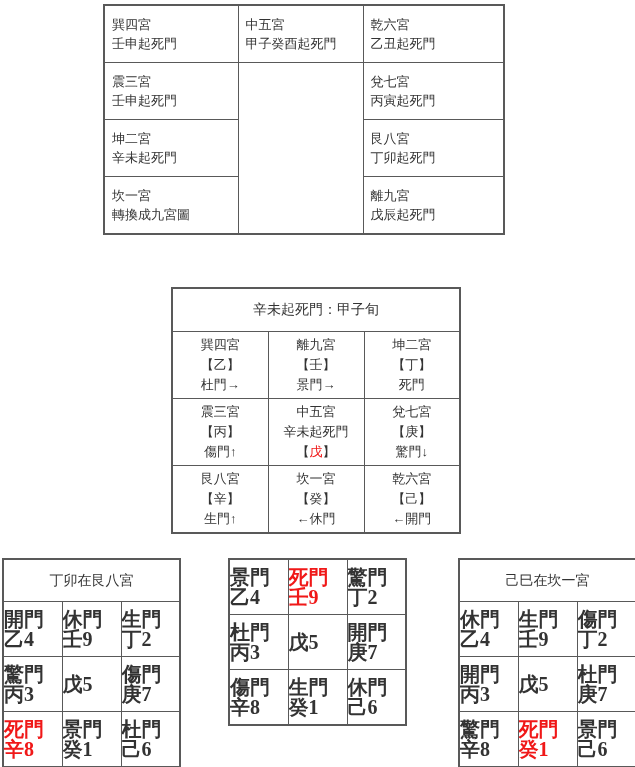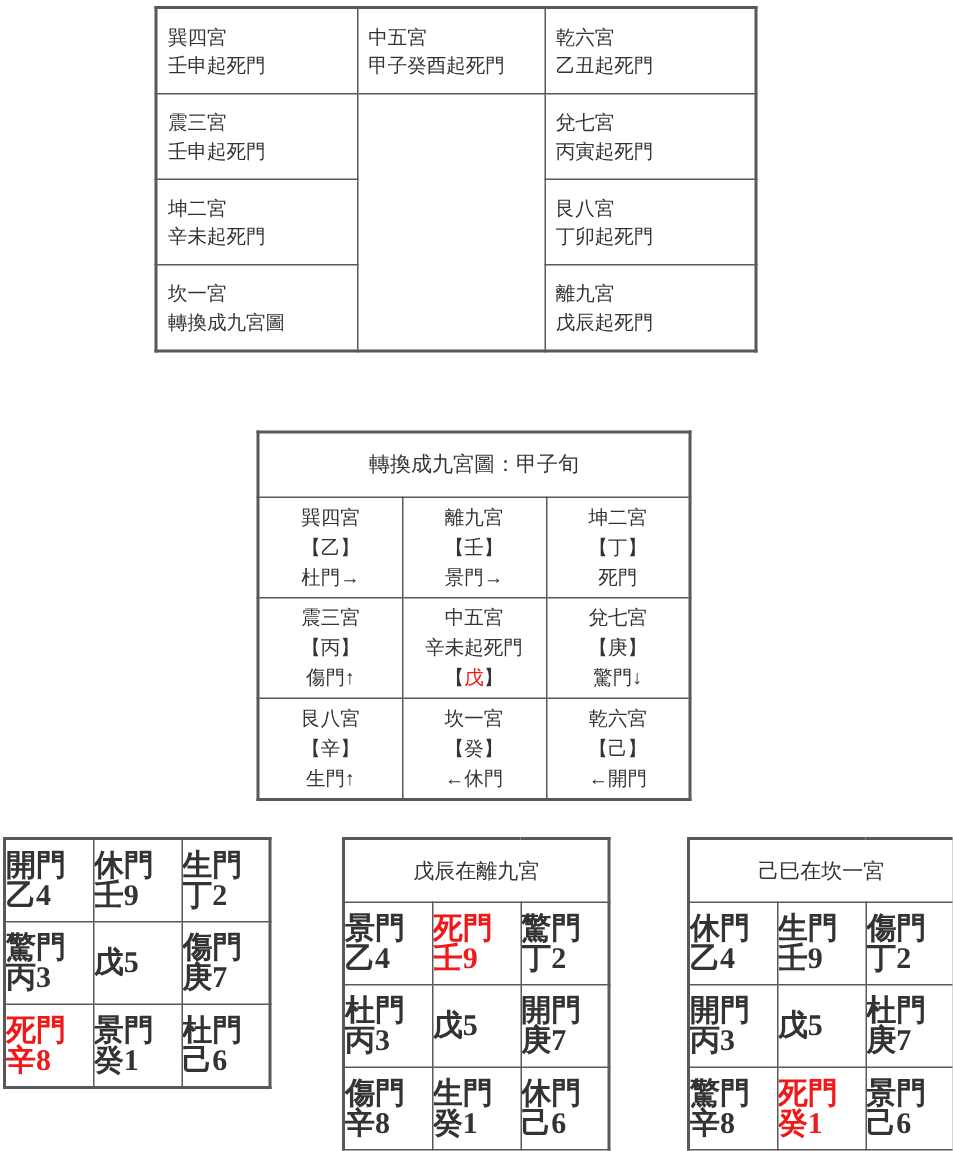--- a/index.html
+++ b/index.html
@@ -137,21 +137,21 @@
   </table>
 
 <table class="nine-table">
   <colgroup>
       <col style="width:96px">
       <col style="width:96px">
       <col style="width:96px">
     </colgroup>
   <tbody>
       <tr>
-    <td class="title-cell" colspan="3">轉換成九宮圖：甲子旬</td>
+    <td class="title-cell" colspan="3">辛未起死門：甲子旬</td>
   </tr>
   <tr>
     <td class="cell">
       <span class="line">巽四宮</span>
       <span class="line">【乙】</span>
       <span class="line">杜門→</span>
     </td>
     <td class="cell">
       <span class="line">離九宮</span>
       <span class="line">【壬】</span>
@@ -200,20 +200,23 @@
 </tbody>
   </table>
 
 <table class="gate-table t0">
   <colgroup>
       <col style="width:59px">
       <col style="width:59px">
       <col style="width:59px">
     </colgroup>
   <tbody>
+      <tr>
+        <td class="title-cell" colspan="3">丁卯在艮八宮</td>
+      </tr>
   <tr>
     <td class="cell">
           <span class="line">開門</span>
           <span class="line">乙4</span>
         </td>
     <td class="cell">
           <span class="line">休門</span>
           <span class="line">壬9</span>
         </td>
     <td class="cell">
@@ -251,23 +254,20 @@
 </tbody>
   </table>
 
 <table class="gate-table t1">
   <colgroup>
       <col style="width:59px">
       <col style="width:59px">
       <col style="width:59px">
     </colgroup>
   <tbody>
-      <tr>
-        <td class="title-cell" colspan="3">戊辰在離九宮</td>
-      </tr>
   <tr>
     <td class="cell">
           <span class="line">景門</span>
           <span class="line">乙4</span>
         </td>
     <td class="cell red">
           <span class="line">死門</span>
           <span class="line">壬9</span>
         </td>
     <td class="cell">

